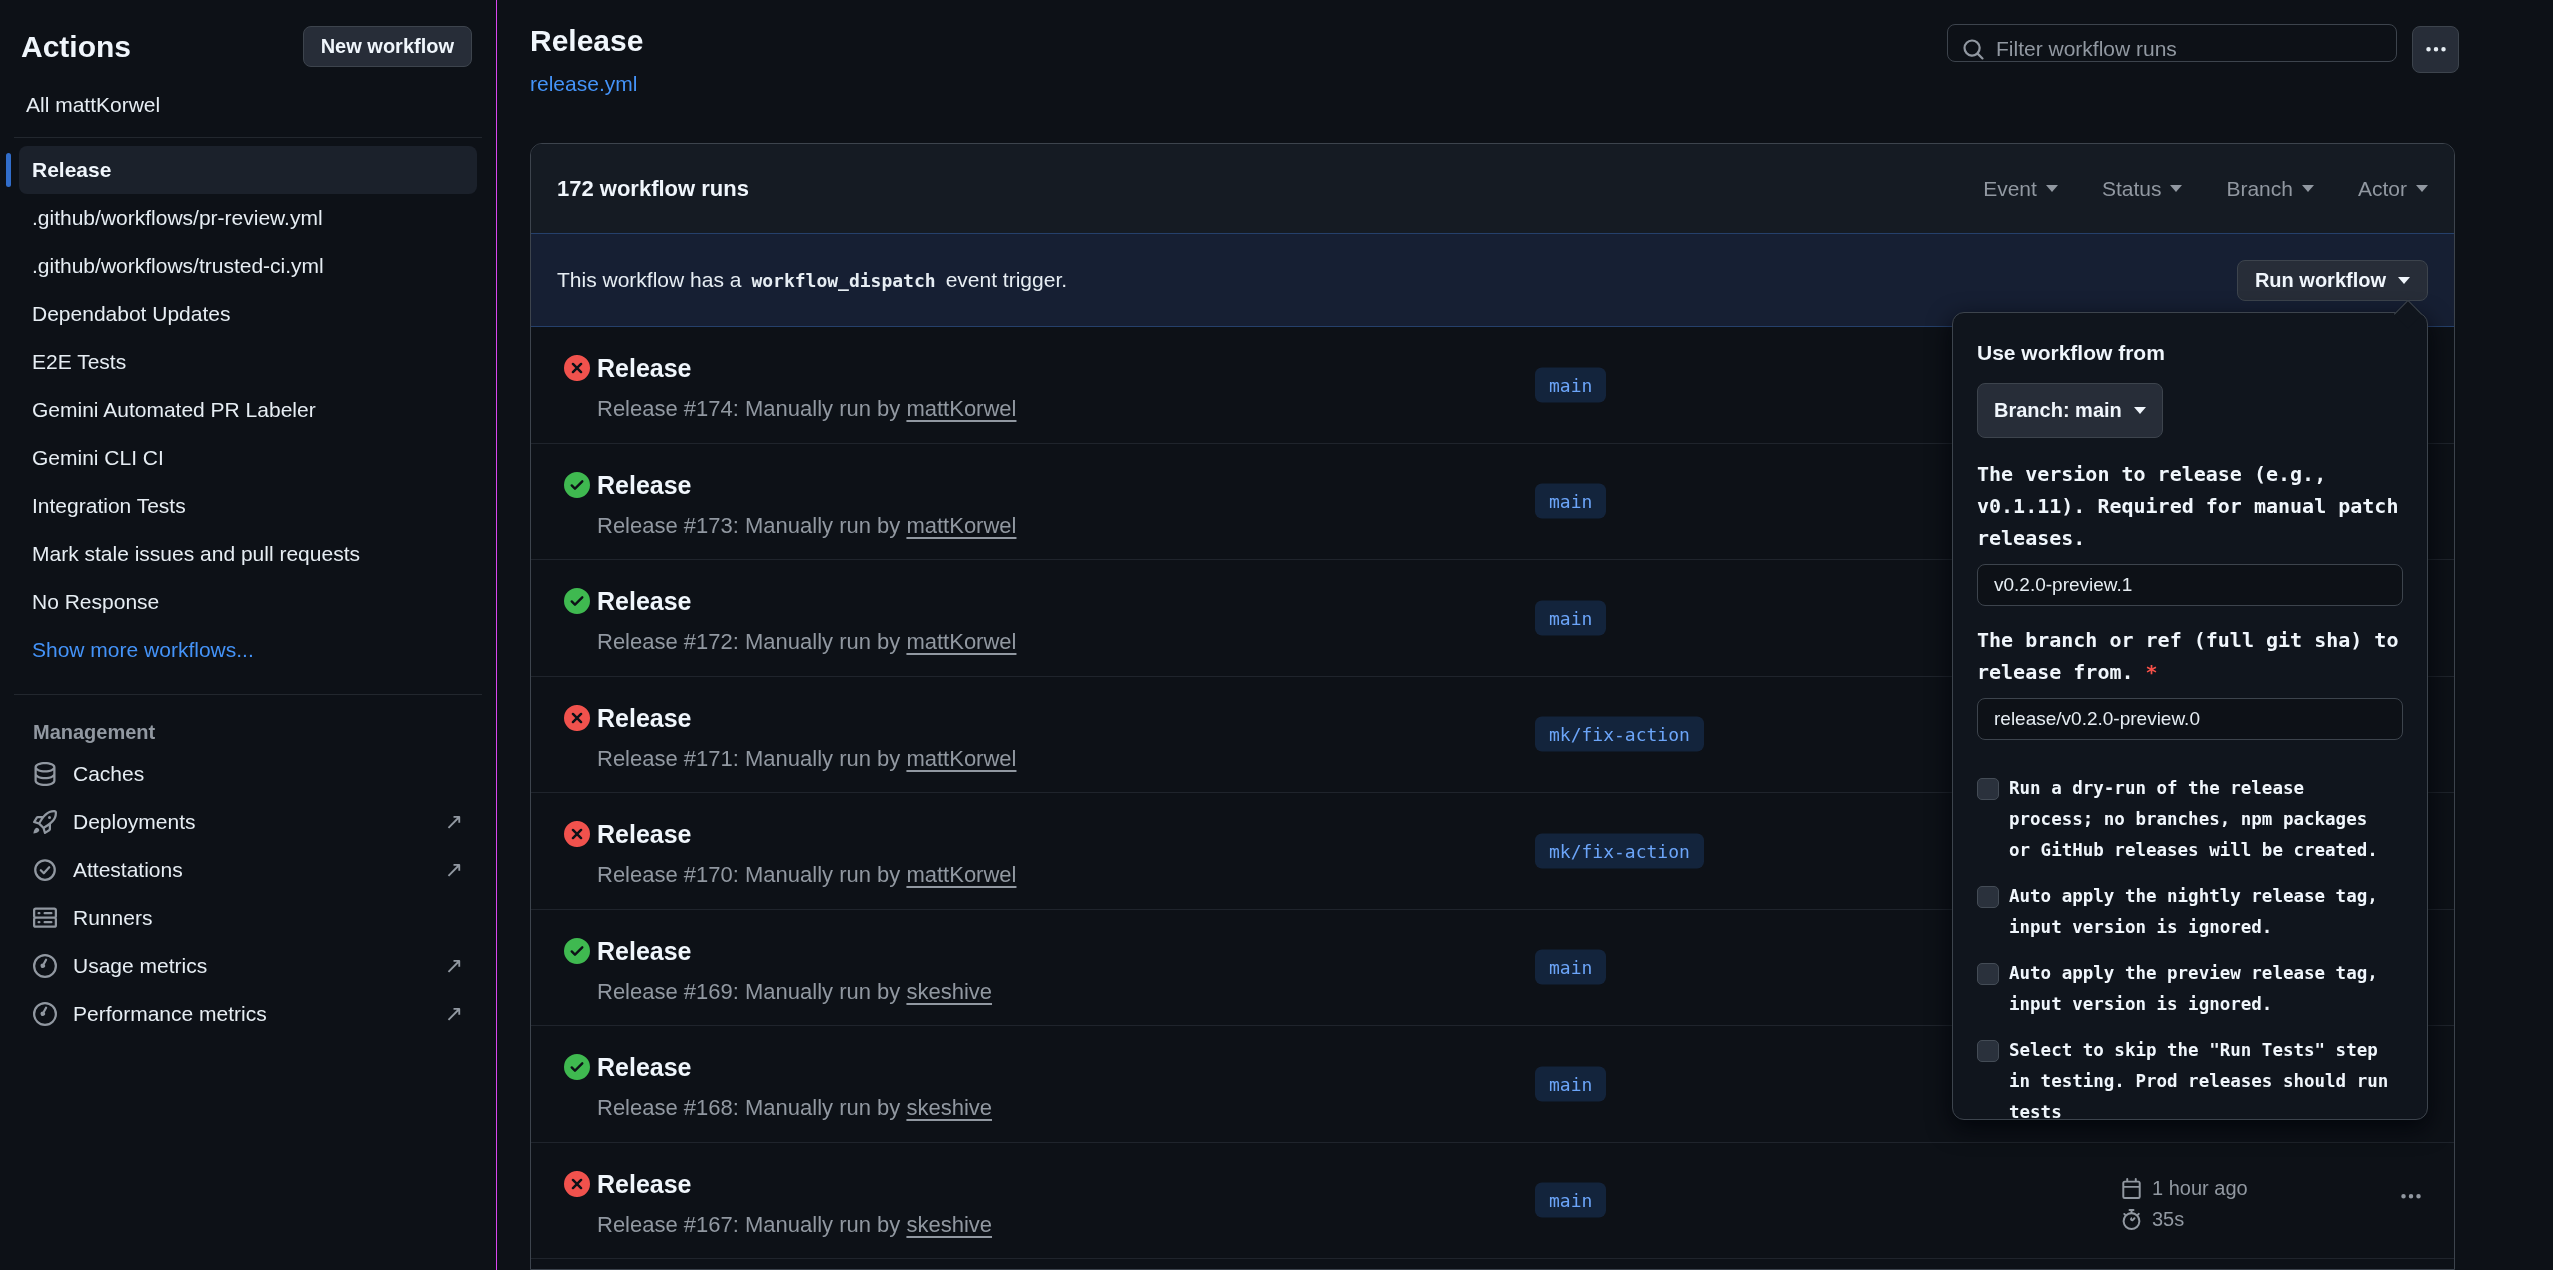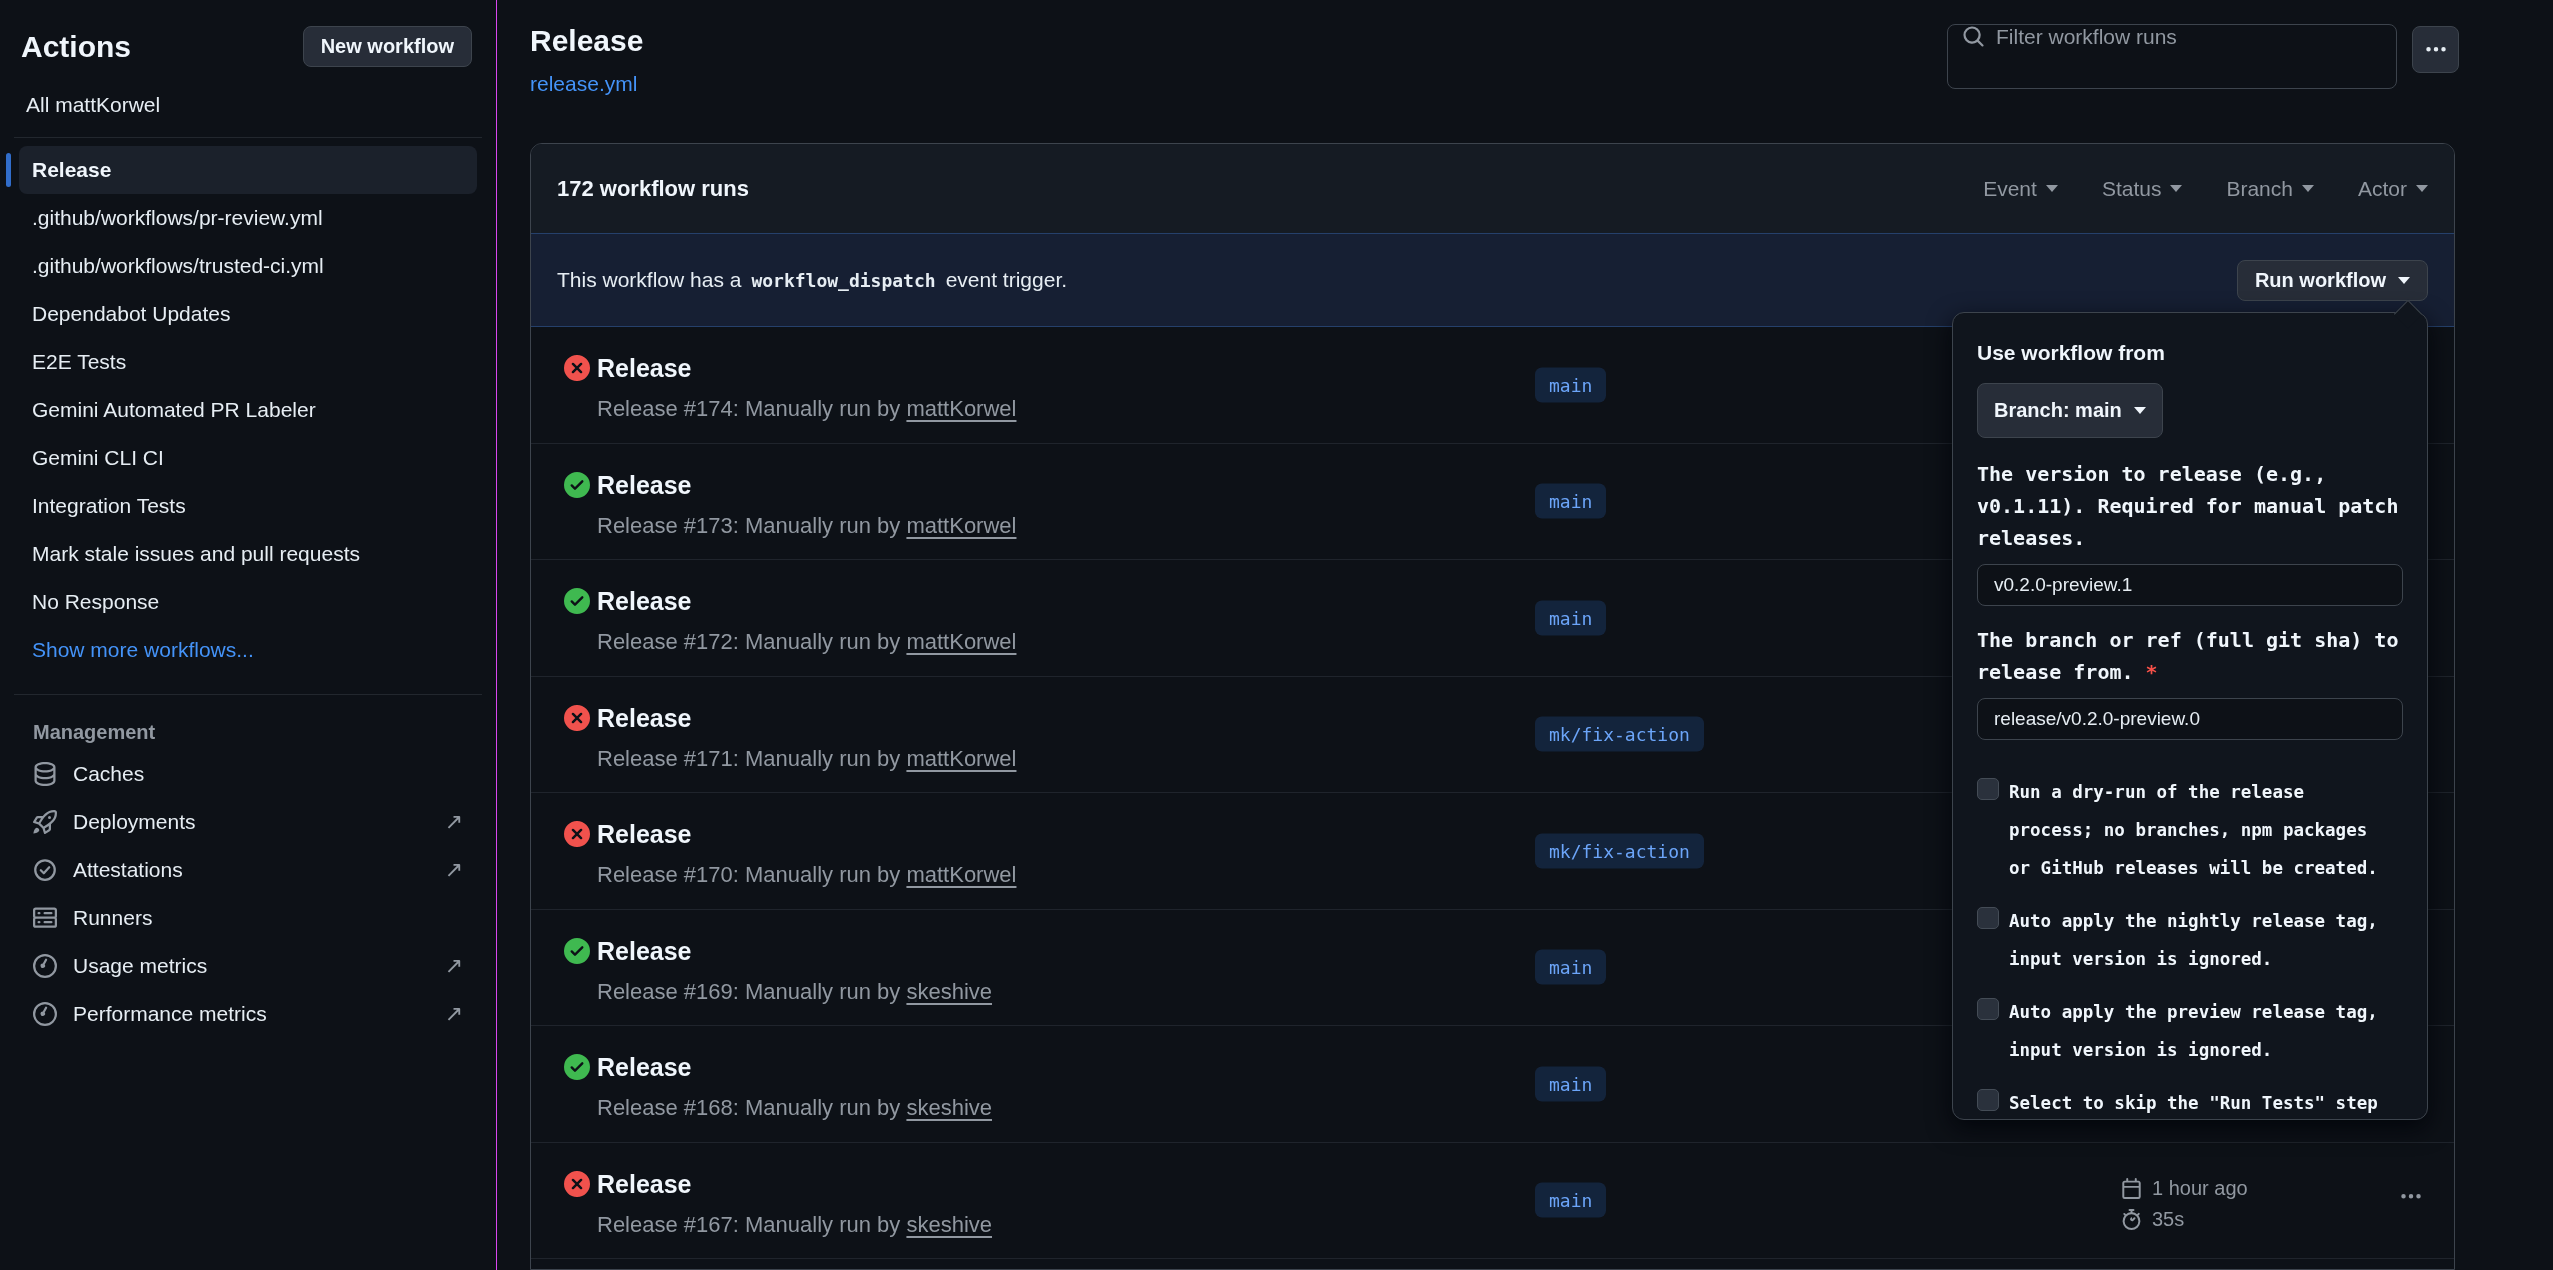--- a/index.html
+++ b/index.html
@@ -27,22 +27,22 @@
   .mgmt-label { margin:26px 33px 6px 33px; font-size:20px; font-weight:600; color:#9198a1; }
   .mgmt-item { display:flex; align-items:center; gap:16px; margin:0 19px; padding:11px 14px;
                font-size:21px; line-height:26px; border-radius:8px; cursor:pointer; }
   .mgmt-item .mi { width:24px; height:24px; flex:none; color:#9198a1; display:inline-flex; }
   .mgmt-item .mi svg { width:24px; height:24px; }
   .ext-arrow { margin-left:auto; color:#9198a1; font-size:22px; line-height:1; }
 
   
   .page-title { position:absolute; left:530px; top:24px; font-size:30px; font-weight:600; color:#f0f6fc; }
   .file-link { position:absolute; left:530px; top:72px; font-size:21px; color:#4493f8; text-decoration:none; cursor:pointer; }
-  .search-box { position:absolute; left:1947px; top:24px; width:450px; height:65px; border:1px solid #3d444d;
-                border-radius:8px; display:flex; align-items:flex-start; padding:0 14px; gap:11px; background:#0d1117; }
+  .search-box { position:absolute; left:1947px; top:24px; width:450px; height:38px; border:1px solid #3d444d;
+                border-radius:8px; display:flex; align-items:flex-end; padding:0 14px; gap:11px; background:#0d1117; }
   .search-box svg { width:23px; height:23px; color:#9198a1; flex:none; }
   .search-box input { background:transparent; border:none; outline:none; color:#e6edf3; font-size:21px;
                 width:100%; font-family:inherit; }
   .search-box input::placeholder { color:#9198a1; }
   .kebab-btn { position:absolute; left:2412px; top:26px; width:47px; height:47px; background:#272d38;
                border:1px solid #3d444d; border-radius:8px; color:#e6edf3; display:flex; align-items:center;
                justify-content:center; cursor:pointer; }
   .kebab-btn svg, .row-kebab svg { width:24px; height:24px; }
 
   
@@ -85,21 +85,21 @@
                 padding:15px 16px; }
   .fld-label { font-family:"DejaVu Sans Mono","Liberation Mono",monospace; font-weight:700;
                font-size:20px; line-height:32px; color:#f0f6fc; margin-bottom:10px; }
   .req { color:#f85149; }
   .fld-input { width:100%; height:42px; border:1px solid #3d444d; border-radius:8px; background:#0d1117;
                color:#e6edf3; font-size:19px; padding:0 16px; margin-bottom:18px; outline:none; font-family:inherit; }
   .cb-row { display:flex; align-items:flex-start; gap:10px; margin-top:15px; }
   .cb-box { width:22px; height:22px; border-radius:5px; background:#2a313c; border:1px solid #444c56;
             flex:none; margin-top:5px; cursor:pointer; }
   .cb-label { font-family:"DejaVu Sans Mono","Liberation Mono",monospace; font-weight:700; font-size:17.5px;
-              line-height:38px; color:#f0f6fc; width:384px; }
+              line-height:31px; color:#f0f6fc; width:384px; }
   .btn-green { background:#238636; border:1px solid rgba(240,246,252,0.1); border-radius:8px; color:#fff;
                font-size:20px; font-weight:700; padding:10px 18px; margin-top:22px; cursor:pointer; font-family:inherit; }
 </style>
 </head>
 <body>
 
 <aside class="sidebar">
   <div class="sb-head">
     <div class="sb-title">Actions</div>
     <button class="btn">New workflow</button>

